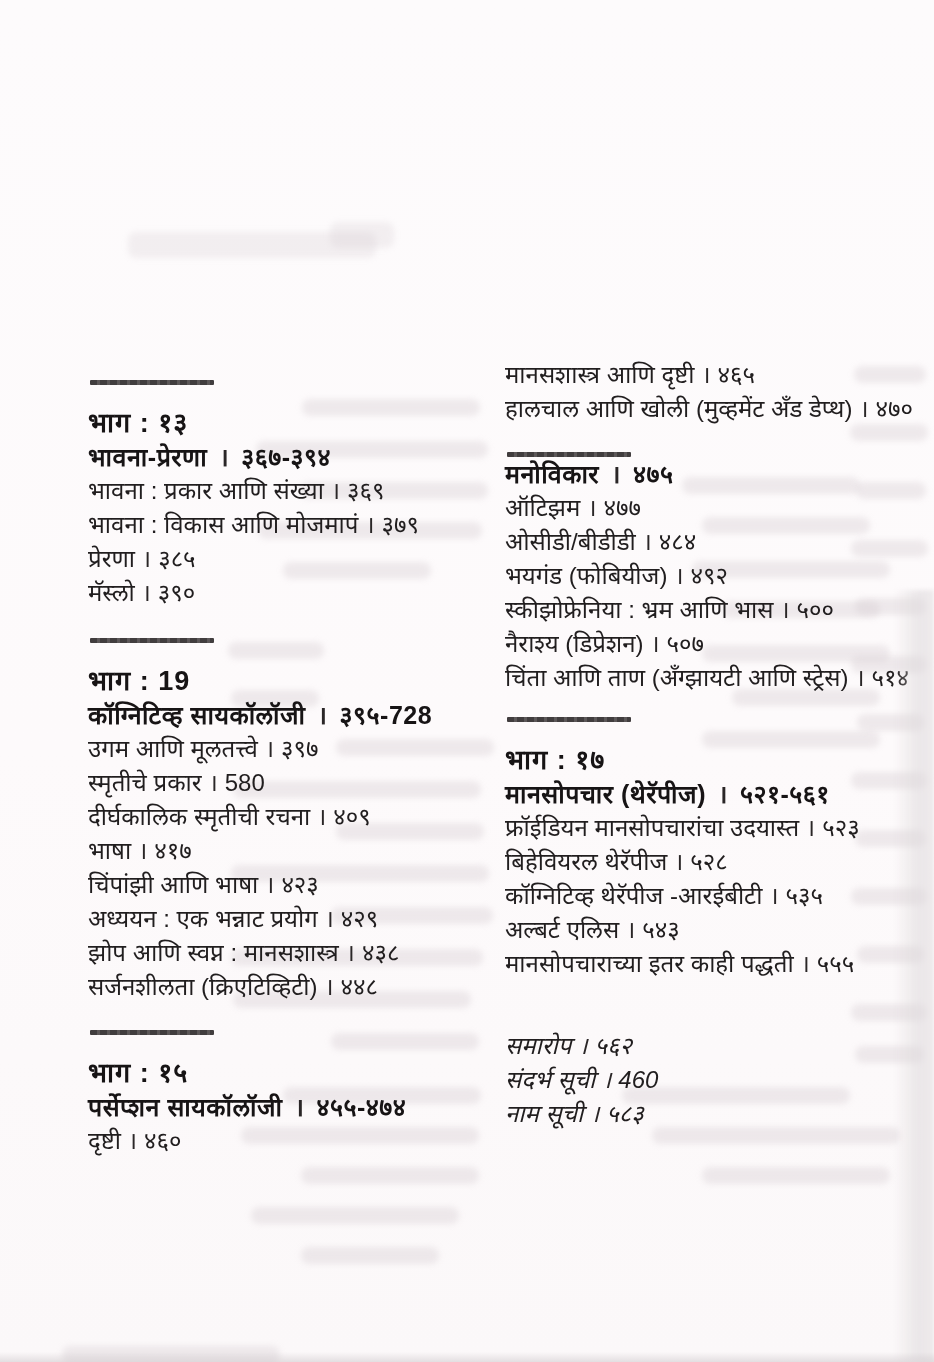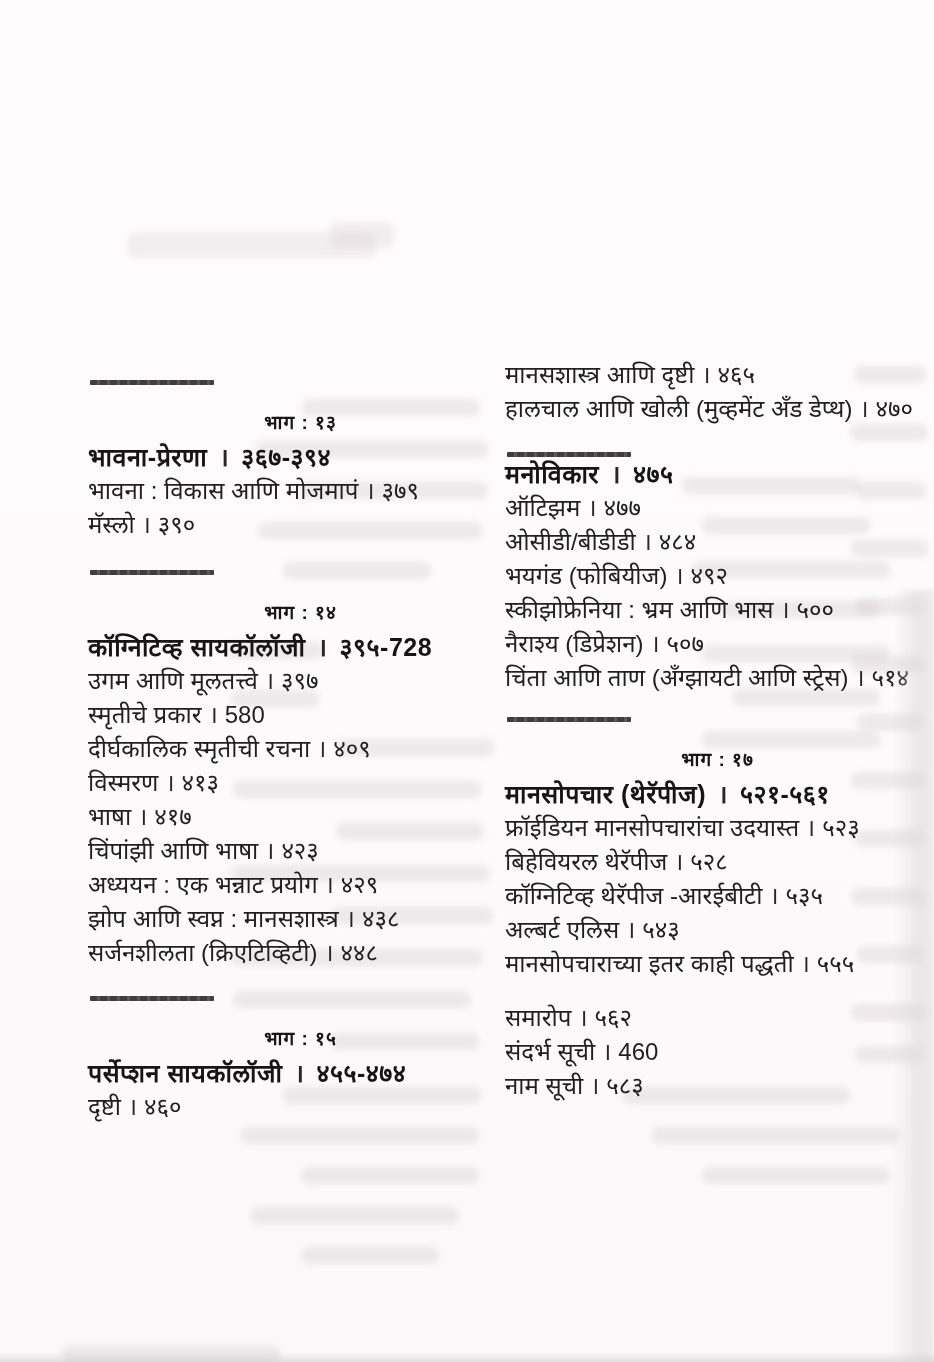--- a/index.html
+++ b/index.html
@@ -35,32 +35,32 @@
   .col { position: absolute; width: 425px; }
   .col-left  { left: 88px;  top: 380px; }
   .col-right { left: 505px; top: 358px; }
   .divider {
     height: 5px; width: 124px; margin: 0 0 0 2px;
     background: repeating-linear-gradient(90deg, #413d3e 0 7px, #5c5758 7px 10px);
     border-radius: 1px;
   }
   .line { font-size: 24px; line-height: 34px; white-space: nowrap; }
   .part {
-    font-weight: 700; font-size: 19px; letter-spacing: 1px;
-    margin-top: 21px; color: #171415; text-align: center;
+    font-weight: 700; font-size: 27px; letter-spacing: 1px;
+    margin-top: 21px; color: #171415;
   }
   .chapter { font-weight: 700; font-size: 25px; letter-spacing: 0.5px; color: #171415; }
   .chapter .sep { margin: 0 12px; }
   .entry .sep { margin: 0 7px; }
   .sep { color: #2a2627; }
   .mt-div-1 { margin-top: 28px; }
   .mt-div-2 { margin-top: 26px; }
   .mt-div-r1 { margin-top: 26px; }
   .mt-div-r2 { margin-top: 22px; }
-  .closing { margin-top: 20px; }
+  .closing { margin-top: 48px; font-style: italic; }
 </style>
 </head>
 <body>
 
 <div class="page">
 
   <div class="ghost">
     <i class="soft" style="left:128px; top:232px; width:248px;"></i>
     <i class="soft" style="left:330px; top:222px; width:64px;"></i>
 
@@ -118,44 +118,47 @@
   <div class="col col-left">
 
     <div class="divider"></div>
     <div class="line part">
       <span>भाग : १३</span>
     </div>
     <div class="line chapter">
       <span>भावना-प्रेरणा</span><span class="sep">।</span><span>३६७-३९४</span>
     </div>
     <div class="line entry">
+      <span>भावना : प्रकार आणि संख्या</span><span class="sep">।</span><span>३६९</span>
+    </div>
+    <div class="line entry">
       <span>भावना : विकास आणि मोजमापं</span><span class="sep">।</span><span>३७९</span>
     </div>
     <div class="line entry">
+      <span>प्रेरणा</span><span class="sep">।</span><span>३८५</span>
+    </div>
+    <div class="line entry">
       <span>मॅस्लो</span><span class="sep">।</span><span>३९०</span>
     </div>
 
     <div class="divider mt-div-1"></div>
     <div class="line part">
-      <span>भाग : १४</span>
+      <span>भाग : 19</span>
     </div>
     <div class="line chapter">
       <span>कॉग्निटिव्ह सायकॉलॉजी</span><span class="sep">।</span><span>३९५-728</span>
     </div>
     <div class="line entry">
       <span>उगम आणि मूलतत्त्वे</span><span class="sep">।</span><span>३९७</span>
     </div>
     <div class="line entry">
       <span>स्मृतीचे प्रकार</span><span class="sep">।</span><span>580</span>
     </div>
     <div class="line entry">
       <span>दीर्घकालिक स्मृतीची रचना</span><span class="sep">।</span><span>४०९</span>
-    </div>
-    <div class="line entry">
-      <span>विस्मरण</span><span class="sep">।</span><span>४१३</span>
     </div>
     <div class="line entry">
       <span>भाषा</span><span class="sep">।</span><span>४१७</span>
     </div>
     <div class="line entry">
       <span>चिंपांझी आणि भाषा</span><span class="sep">।</span><span>४२३</span>
     </div>
     <div class="line entry">
       <span>अध्ययन : एक भन्नाट प्रयोग</span><span class="sep">।</span><span>४२९</span>
     </div>

